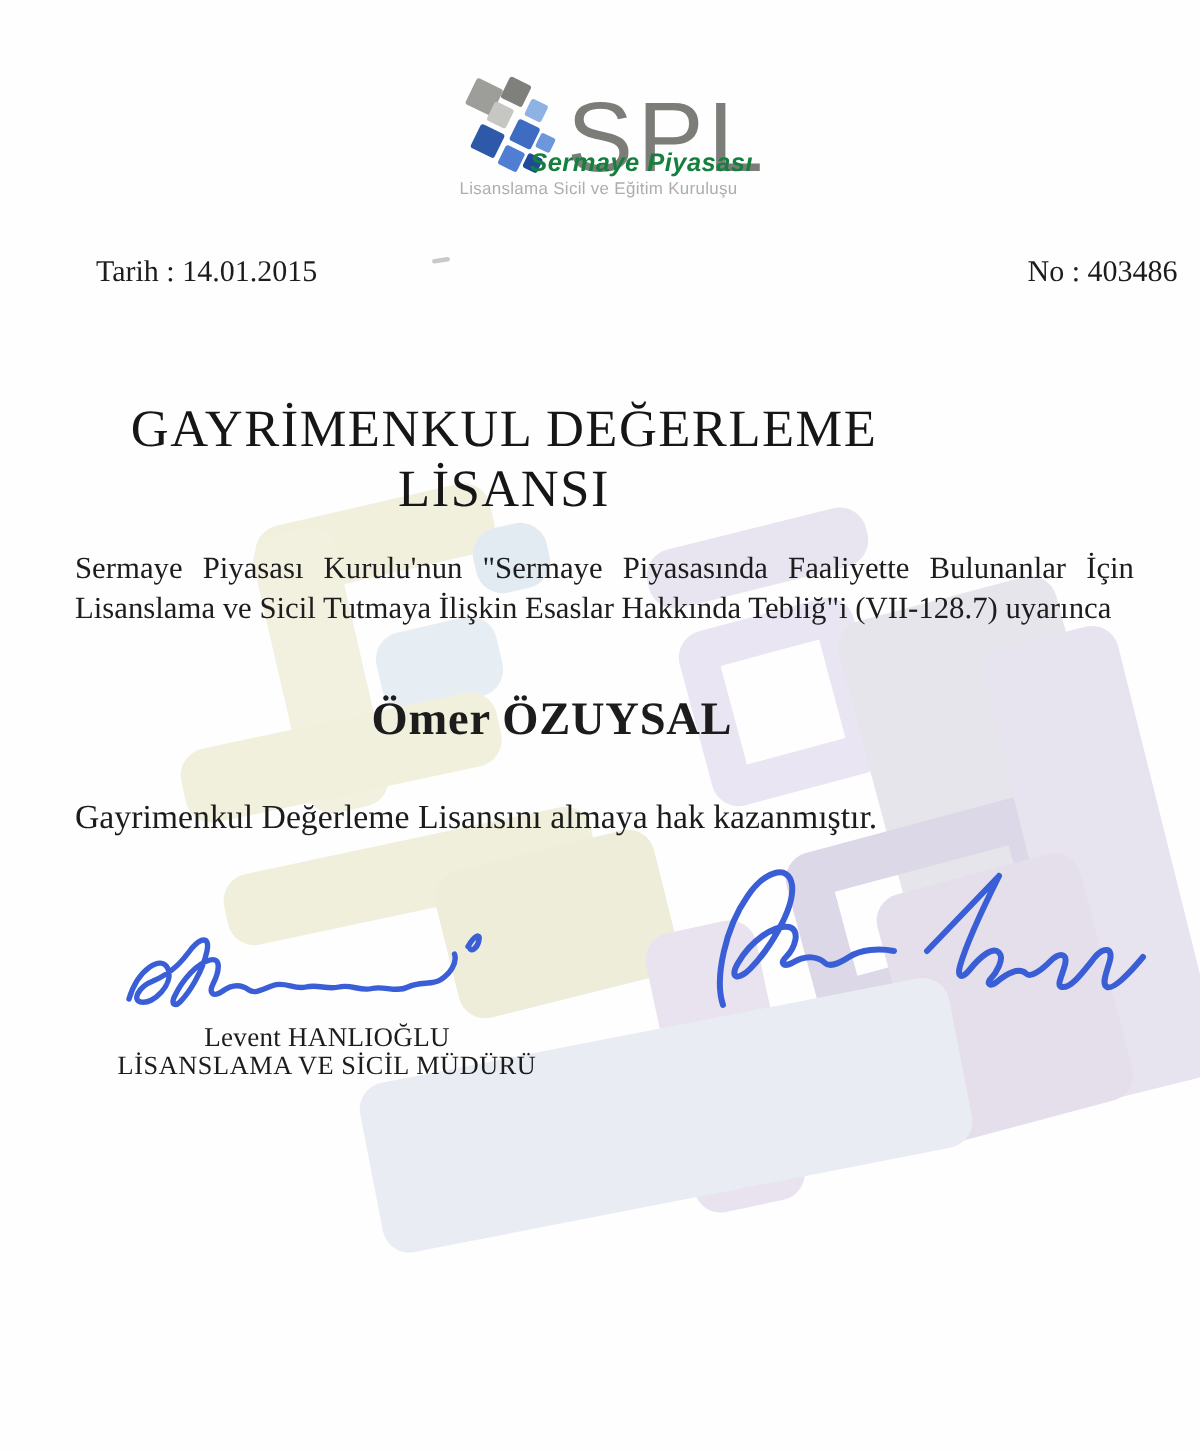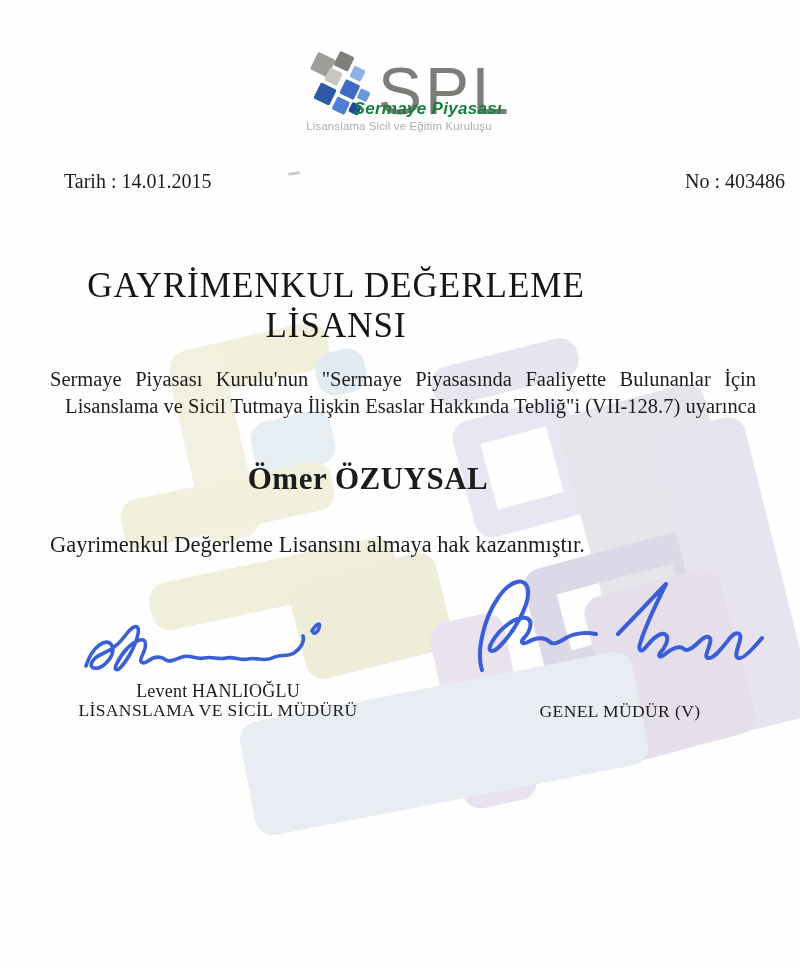--- a/index.html
+++ b/index.html
@@ -36,21 +36,21 @@
   .logo-line2{font-size:11.3px;color:#adadab;letter-spacing:.2px;margin-top:1px;white-space:nowrap;text-align:center;}
   
   .meta-date{left:64px;top:170px;font-size:20px;}
   .meta-no{right:26px;top:170px;font-size:20px;}
   .artifact{left:288px;top:172px;width:12px;height:3px;background:#8a8a8a;opacity:.45;transform:rotate(-8deg);border-radius:2px;}
   
   .title{left:12px;top:266px;width:648px;text-align:center;font-size:35px;letter-spacing:1px;color:#161616;}
   
   .bodytext{left:50px;top:366px;width:706px;font-size:20.5px;line-height:27px;color:#1d1d1d;}
   .bodytext .l1{text-align:justify;text-align-last:justify;}
-  .bodytext .l2{text-align:right;}
+  .bodytext .l2{text-align:left;}
   
   .recipient{left:0;top:461px;width:736px;text-align:center;font-size:31px;font-weight:bold;letter-spacing:.5px;}
   
   .grant{left:50px;top:532px;font-size:22.5px;}
   
   .sig-svg{pointer-events:none;}
   .sig-left-svg{left:78px;top:612px;}
   .sig-right-svg{left:468px;top:572px;}
   .sig-name{font-size:18px;text-align:center;letter-spacing:.2px;}
   .sig-title{font-size:17.5px;text-align:center;letter-spacing:.4px;}
@@ -133,16 +133,15 @@
       <path d="M14,98 C8,80 16,46 30,26 C42,8 58,4 60,18 C62,34 44,62 32,74 C24,82 18,80 24,70
                C32,56 48,44 58,46 C66,48 62,60 56,66 C52,70 54,73 60,70 C70,64 78,66 82,70
                C85,73 92,70 98,66 C106,61 118,60 128,62
                M150,62 L198,12
                M198,12 C188,32 176,58 172,72 C170,79 173,81 178,75 C186,65 194,59 198,63
                C202,67 196,77 192,81 C190,84 192,86 196,83 C204,76 212,73 216,77
                C219,80 226,75 232,69 C238,63 244,63 242,71 C240,79 236,85 240,86
                C246,87 254,76 262,66 C268,59 274,60 272,68 C270,76 266,84 270,86
                C274,88 284,78 294,66" fill="none" stroke="#3a5ed6" stroke-width="4" stroke-linecap="round"></path>
     </svg>
-    <div class="abs sig-title sig-right-title">GENEL MÜDÜR (V)</div>
 
   </div>
 </div>
 
 </body></html>

